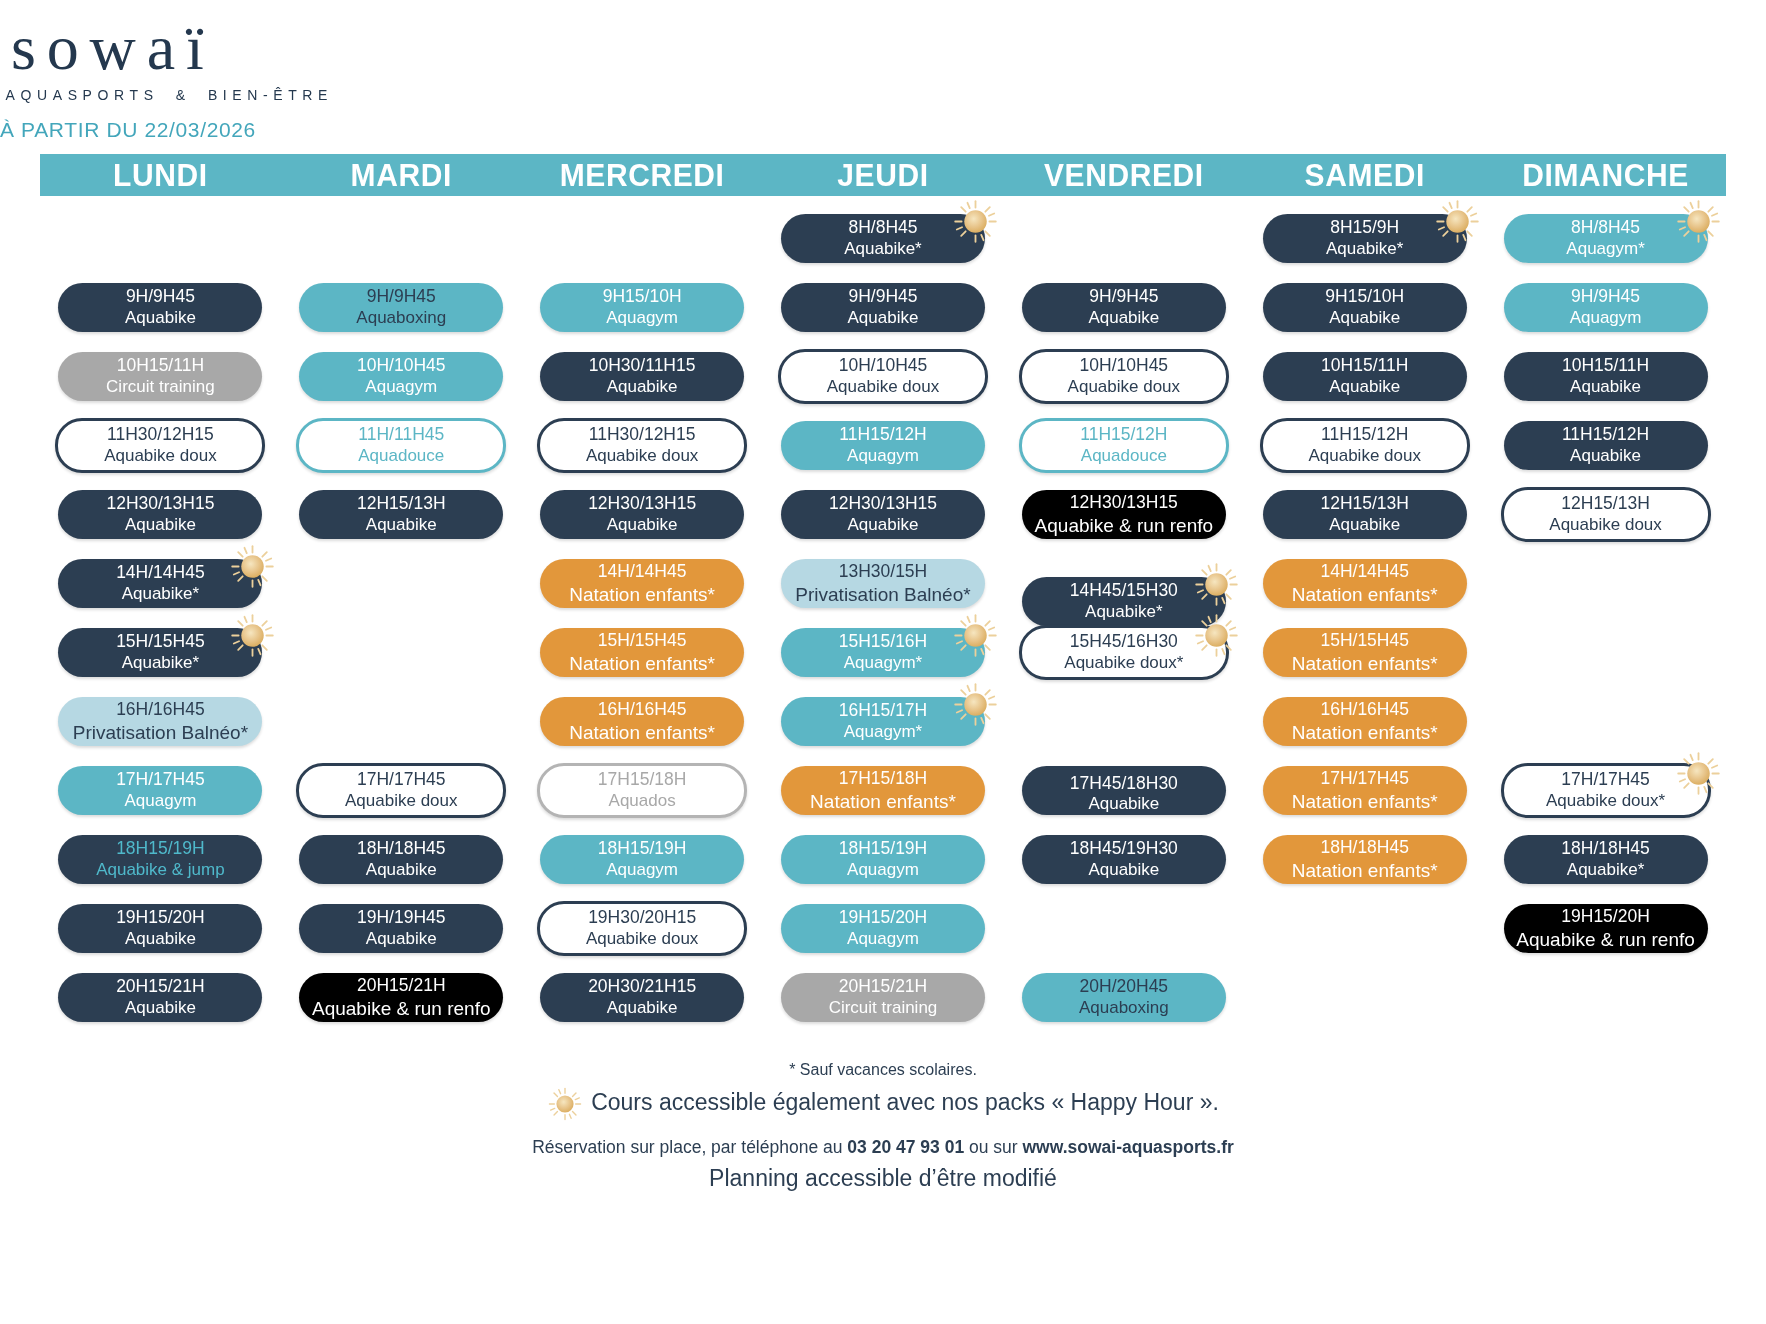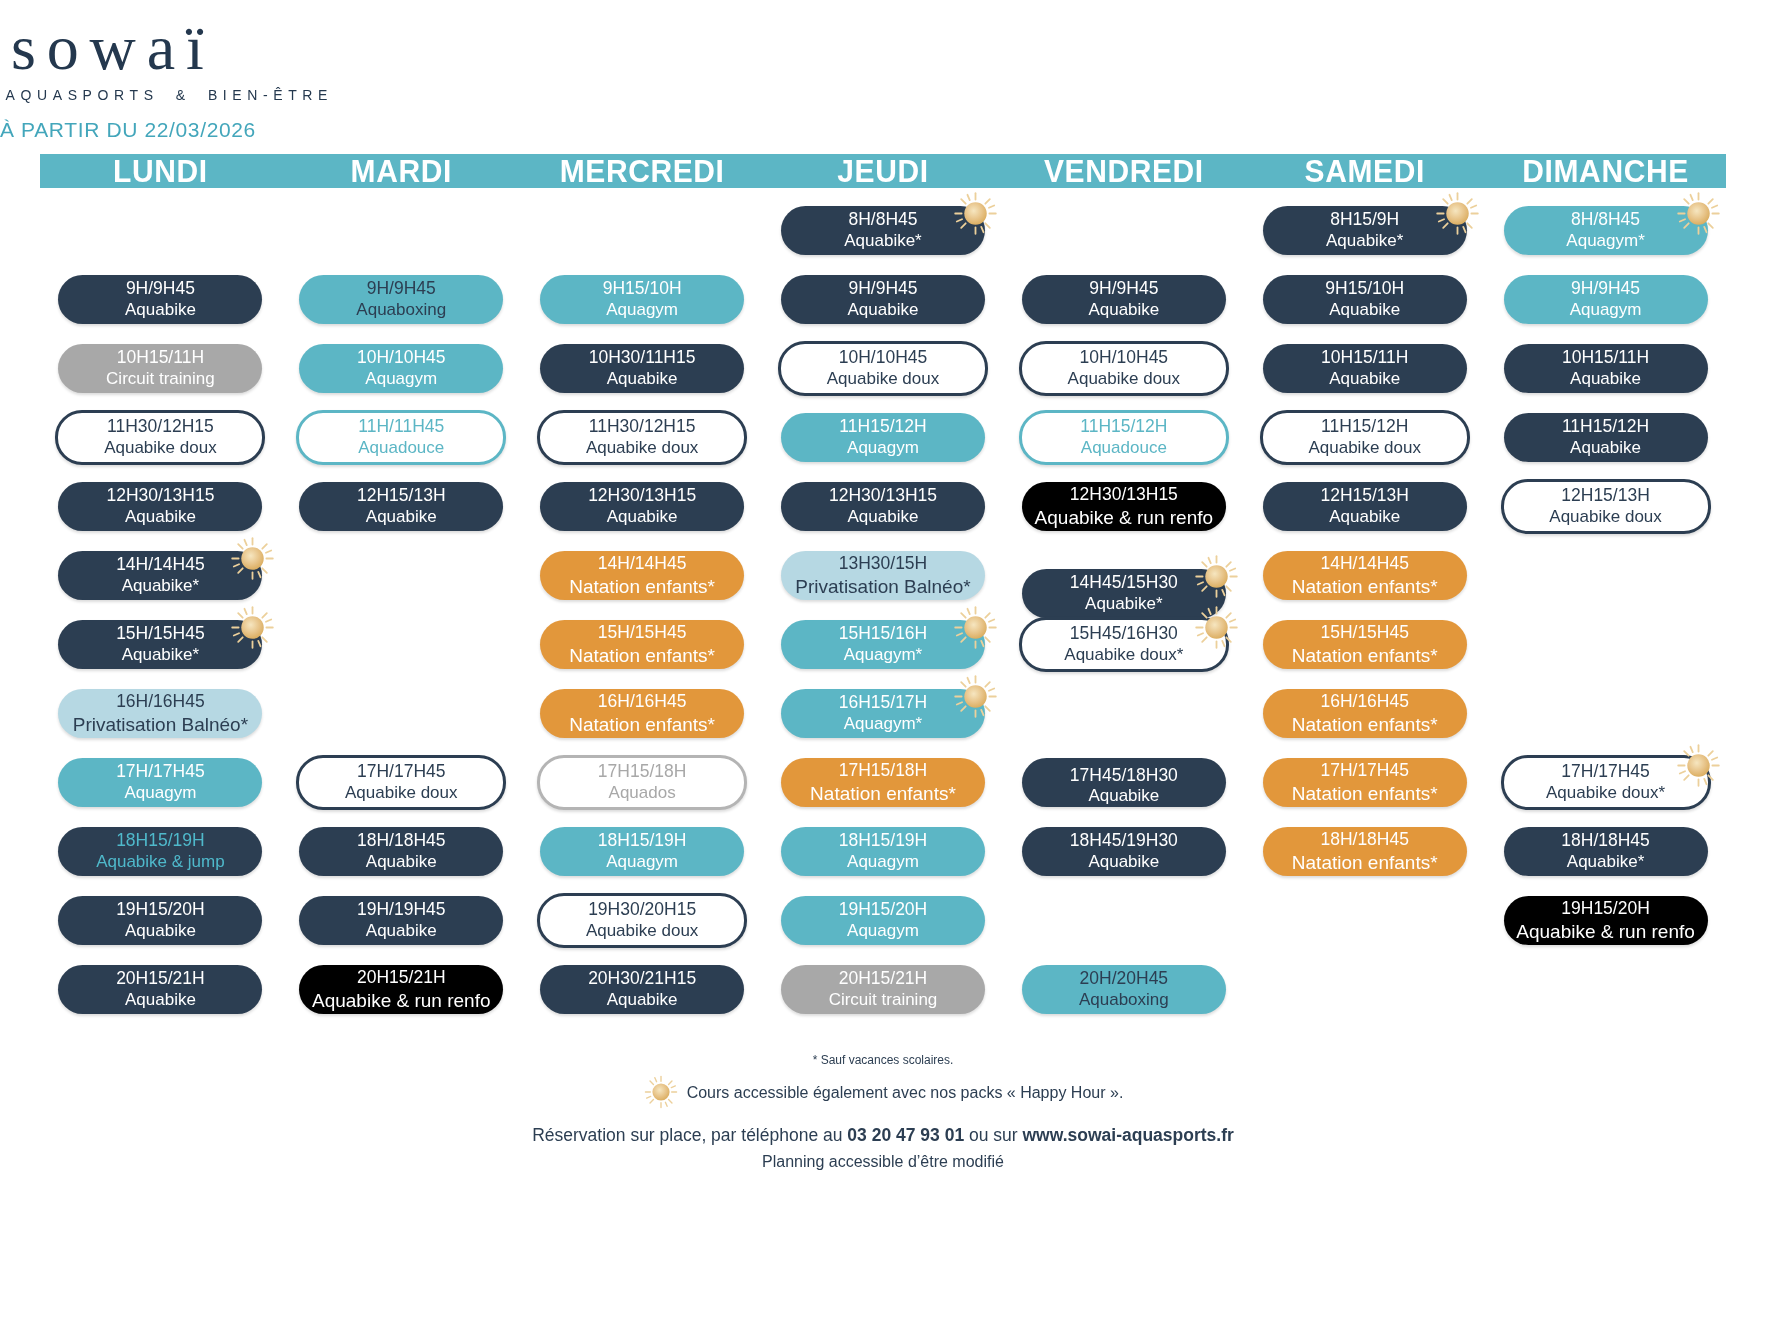--- a/index.html
+++ b/index.html
@@ -10,21 +10,21 @@
     --lightblue:#b6d8e3;--dateteal:#43a6bb;
   }
   
   header{padding-top:16px;text-align:left;}
   .logo{font-family:"Liberation Serif", serif;font-size:64px;line-height:1;
         color:#24384e;letter-spacing:.17em;text-indent:.17em;}
   .tagline{margin-top:7px;font-size:14px;color:#24384e;letter-spacing:.40em;
         text-indent:.40em;word-spacing:.55em;}
   .date{margin-top:15px;font-size:21px;color:var(--dateteal);letter-spacing:.03em;}
   
-  .daybar{margin:12px 40px 0 40px;height:34px;background:var(--teal);
+  .daybar{margin:12px 40px 0 40px;height:42px;background:var(--teal);
         display:grid;grid-template-columns:repeat(7,1fr);}
   .day{color:#fff;font-weight:700;font-size:30px;display:flex;align-items:center;
         justify-content:center;letter-spacing:.02em;transform:scaleY(1.06);}
   
   .grid{margin:8px 40px 0 40px;display:grid;grid-template-columns:repeat(7,1fr);
         grid-template-rows:repeat(12,69px);}
   .pill{position:relative;width:204px;height:49px;border-radius:27px;margin:auto;
         display:flex;flex-direction:column;align-items:center;justify-content:center;
         line-height:1.22;text-align:center;box-shadow:0 2px 3px rgba(0,0,0,.14);}
   .pill .t{font-size:17.5px;}
@@ -38,22 +38,22 @@
   .s-black{background:#000;color:#fff;}
   .s-lightblue{background:var(--lightblue);color:var(--navy);}
   .s-orange{background:var(--orange);color:#fff;}
   .s-outline-navy{background:#fff;color:var(--navy);border:3px solid var(--navy);}
   .s-outline-teal{background:#fff;color:var(--teal);border:3px solid var(--teal);}
   .s-outline-gray{background:#fff;color:#a8a8a8;border:3px solid #b4b4b4;}
   .sun{position:absolute;top:-16px;right:-14px;width:47px;height:47px;pointer-events:none;}
   .sun svg{width:100%;height:100%;display:block;}
   
   footer{margin-top:14px;text-align:center;color:var(--navy);}
-  .foot-line{margin:7px 0;font-size:16px;}
-  .foot-line.first{font-size:12px;margin-top:29px;}
+  .foot-line{margin:7px 0;font-size:23px;}
+  .foot-line.first{font-size:16px;margin-top:29px;}
   .foot-line.res{margin-top:15px;font-size:17.5px;}
   .foot-line b{font-weight:700;}
   .sun-inline{display:inline-block;width:36px;height:36px;vertical-align:-12px;margin-right:8px;}
   .sun-inline svg{width:100%;height:100%;display:block;}
   .hidden-defs{position:absolute;width:0;height:0;overflow:hidden;}
 </style>
 </head>
 <body>
 
 <svg class="hidden-defs" aria-hidden="true">

